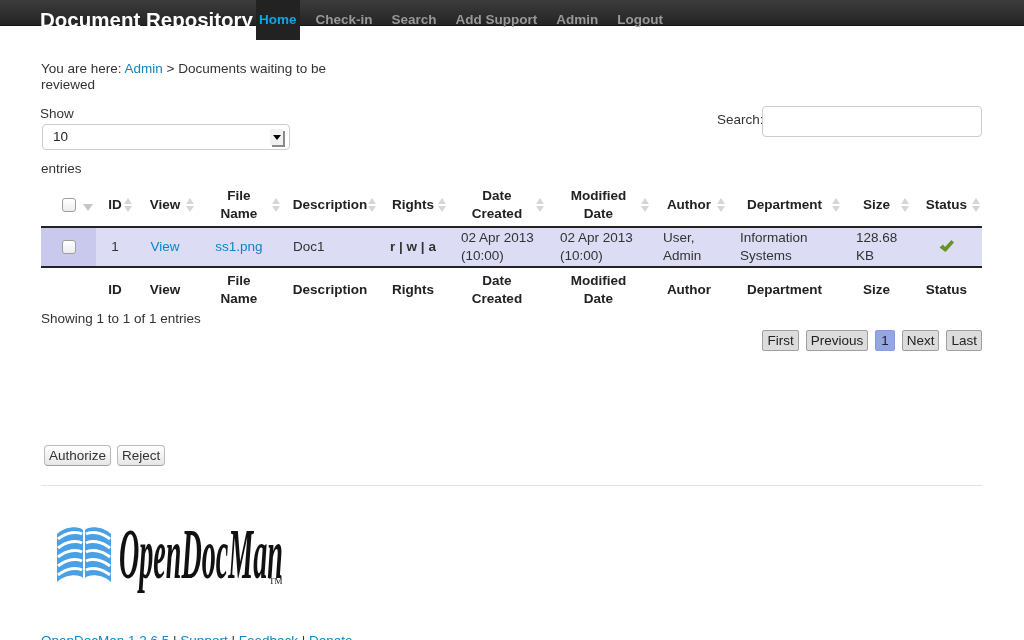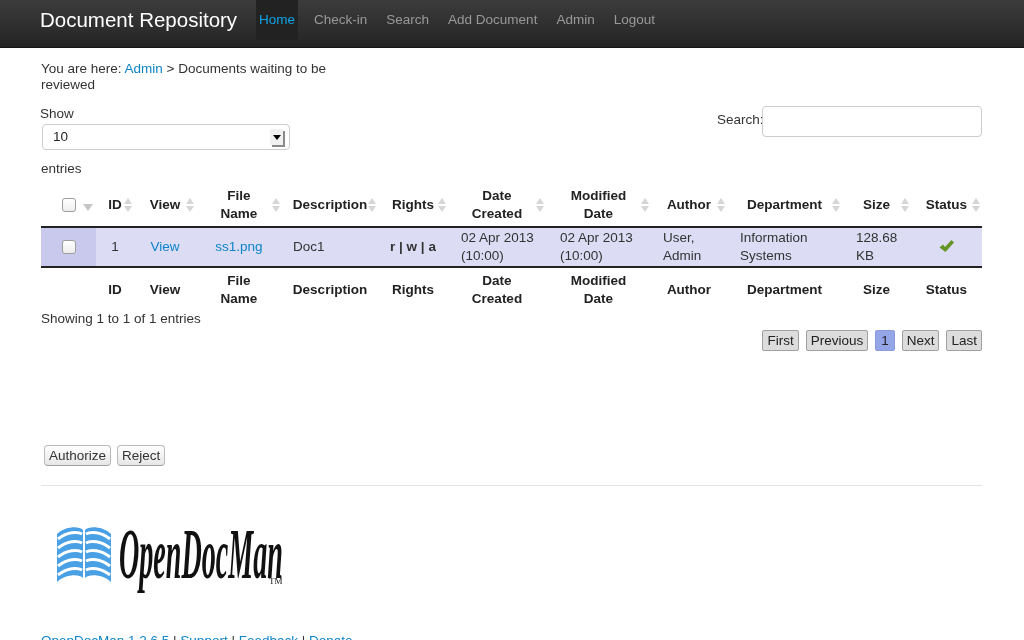--- a/index.html
+++ b/index.html
@@ -2,22 +2,22 @@
 <html><head>
 <meta charset="utf-8">
 <style>
 * { margin:0; padding:0; box-sizing:border-box; }
 html,body { width:1024px; height:640px; overflow:hidden; background:#fff;
   font-family:"Liberation Sans", sans-serif; font-size:13.5px; color:#333; }
 #page { position:relative; width:1024px; height:640px; }
 a { color:#0d85c8; text-decoration:none; }
 
 
-#nav { position:absolute; left:0; top:0; width:1024px; height:48px;
-  background:linear-gradient(#3c3c3c, #242424); border-bottom:1px solid #161616; }
+#nav { position:absolute; left:0; top:0; width:1024px; height:26px;
+  background:linear-gradient(#3c3c3c, #242424); border-bottom:1px solid #161616;font-weight:bold; }
 #brand { position:absolute; left:40px; top:8px; font-size:20.5px; color:#fff; }
 #menu { position:absolute; left:249.5px; top:0; height:40px; white-space:nowrap; }
 #menu a { display:inline-block; height:40px; line-height:40px; padding:0 3px; margin:0 6.5px;
   color:#999; font-size:13.5px; }
 #menu a.active { background:#222; color:#0ea5e9; }
 #loggedin { position:absolute; right:42px; top:0; height:40px; line-height:40px;
   color:#999; font-size:13.5px; }
 #loggedin a { color:#2096d8; }
 
 
@@ -80,21 +80,21 @@
 #copy { position:absolute; left:41px; top:608px; font-size:14px; color:#333; }
 #blinks { position:absolute; left:41px; top:633px; font-size:13.5px; color:#333; }
 #blinks a { color:#0d85c8; }
 </style>
 </head>
 <body>
 <div id="page">
 
 <div id="nav">
   <div id="brand">Document Repository</div>
-  <div id="menu"><a class="active">Home</a><a>Check-in</a><a>Search</a><a>Add Document</a><a>Admin</a><a>Logout</a></div>
+  <div id="menu"><a class="active">Home</a><a>Check-in</a><a>Search</a><a>Add Support</a><a>Admin</a><a>Logout</a></div>
 </div>
 
 <div id="crumb">You are here: <a>Admin</a> &gt; Documents waiting to be reviewed</div>
 
 <div id="showlbl">Show</div>
 <div id="selectbox">
       <span class="val">10</span>
       <span class="btn"></span>
     </div>
 <div id="entries">entries</div>

